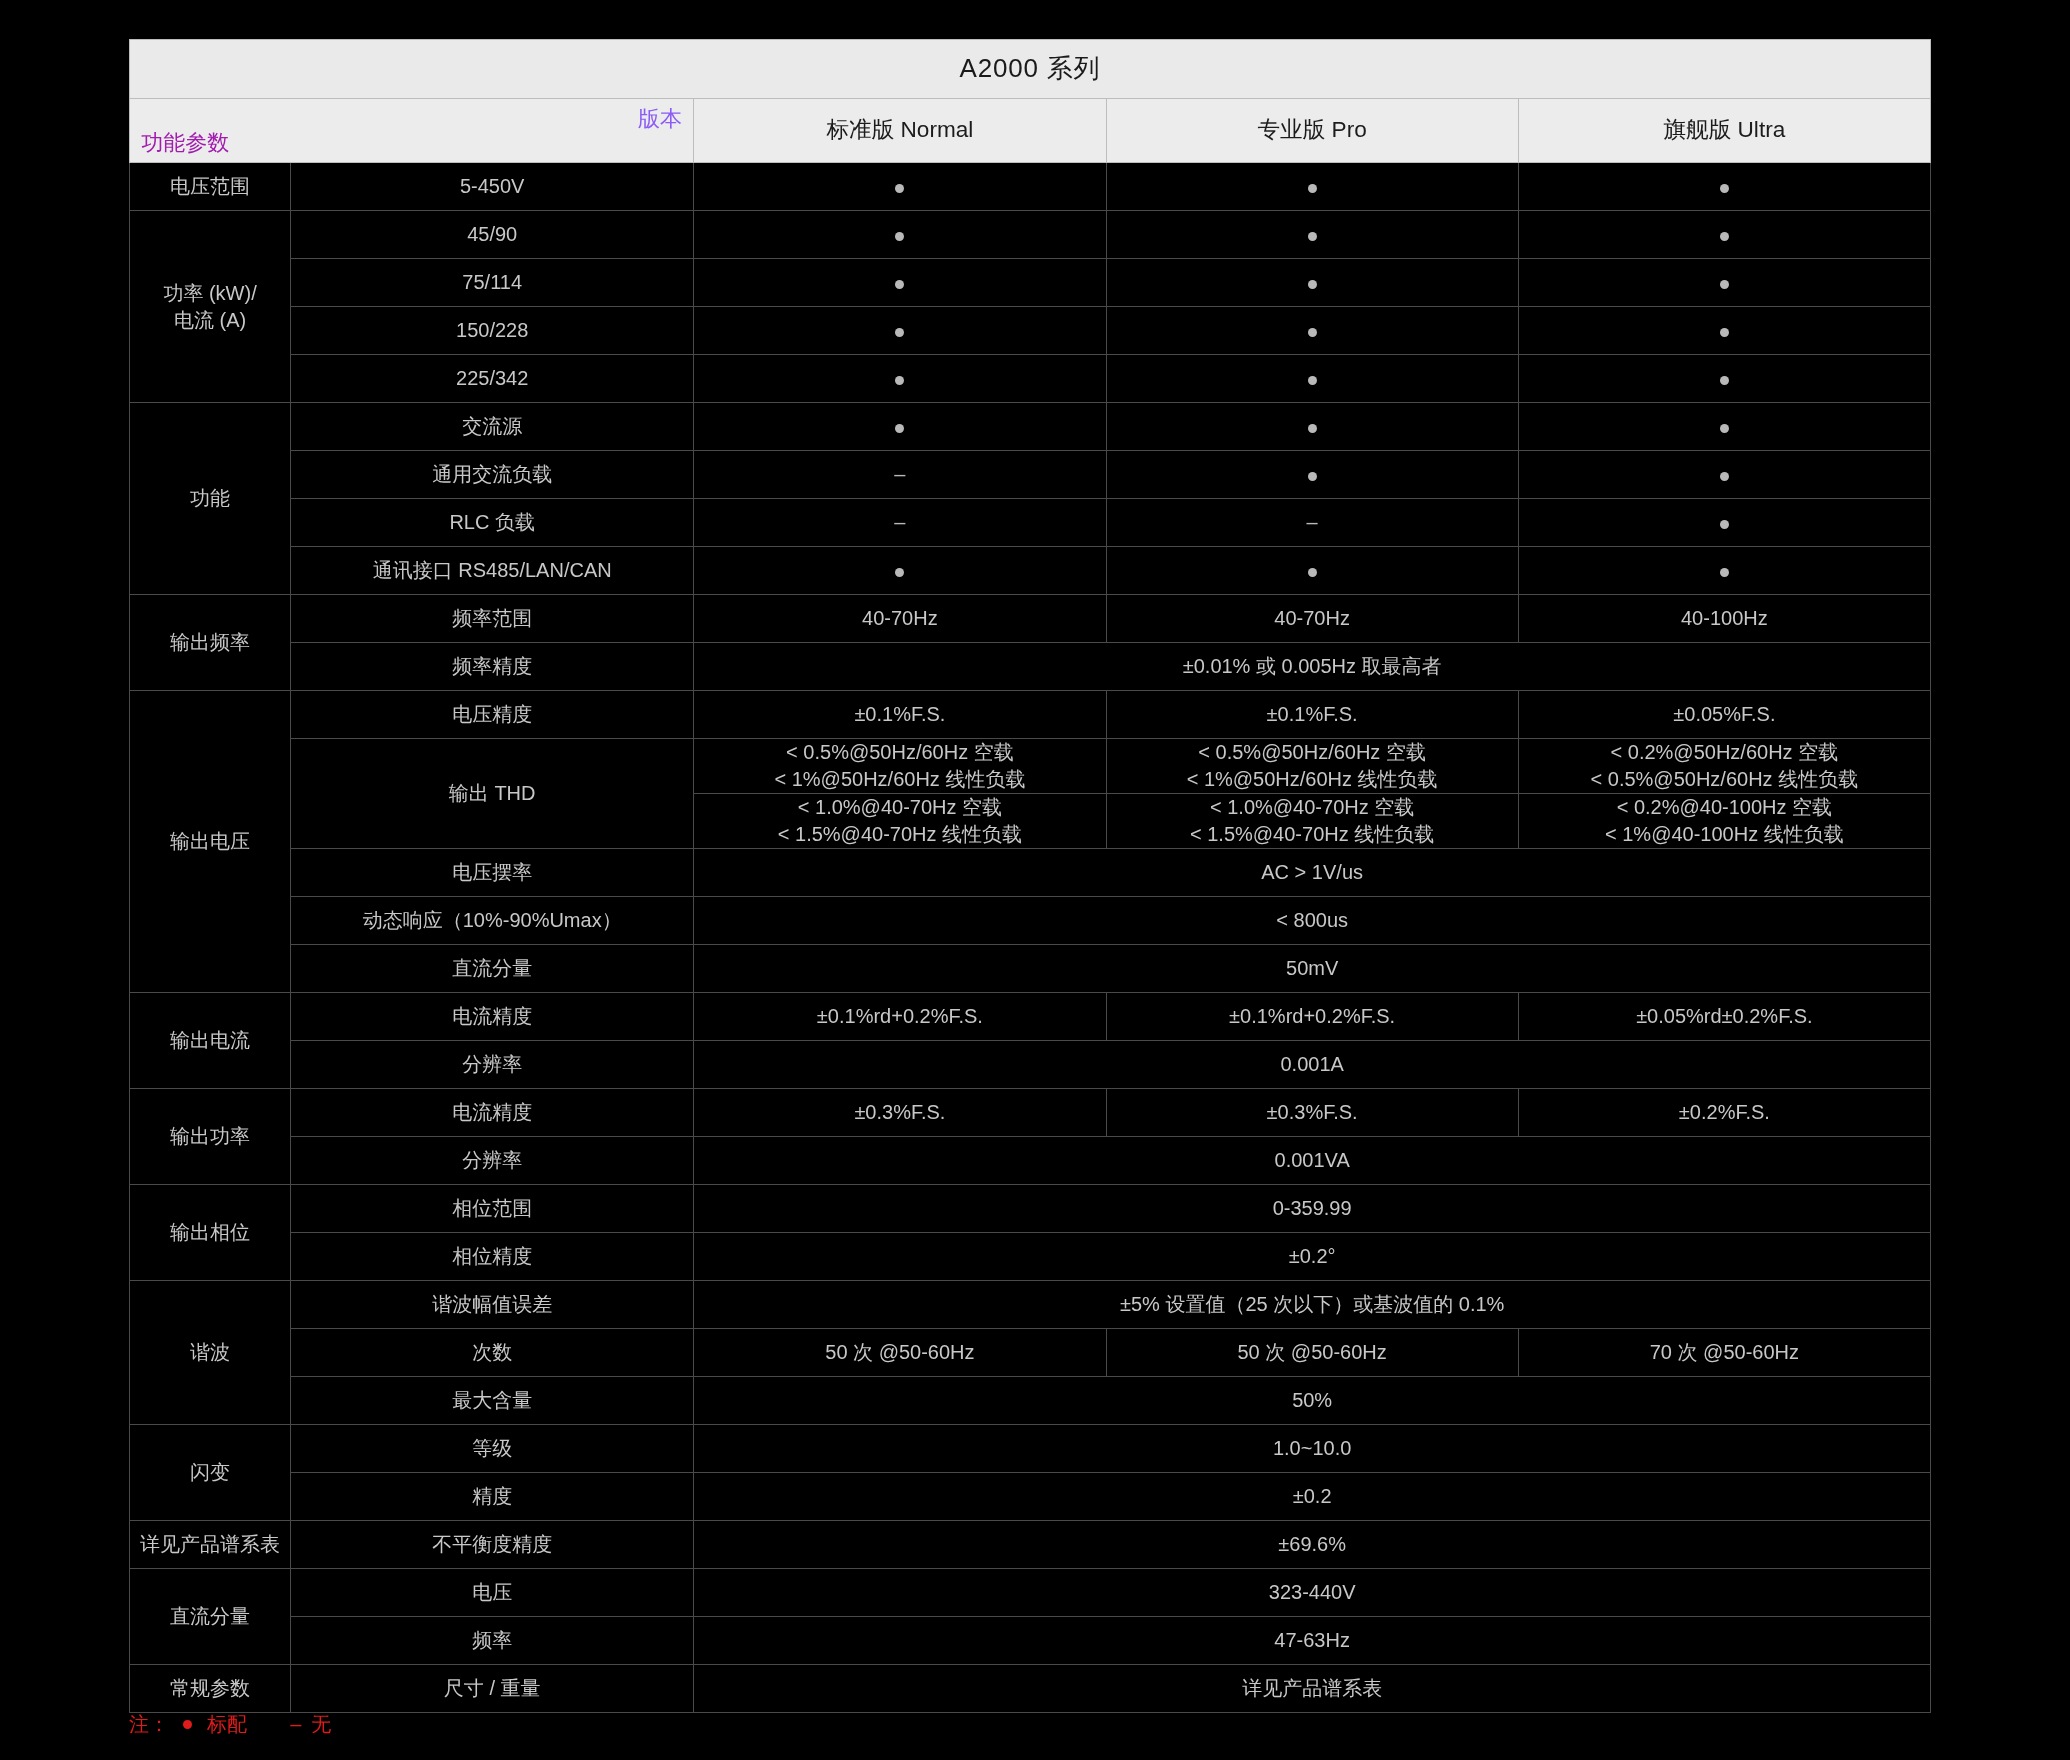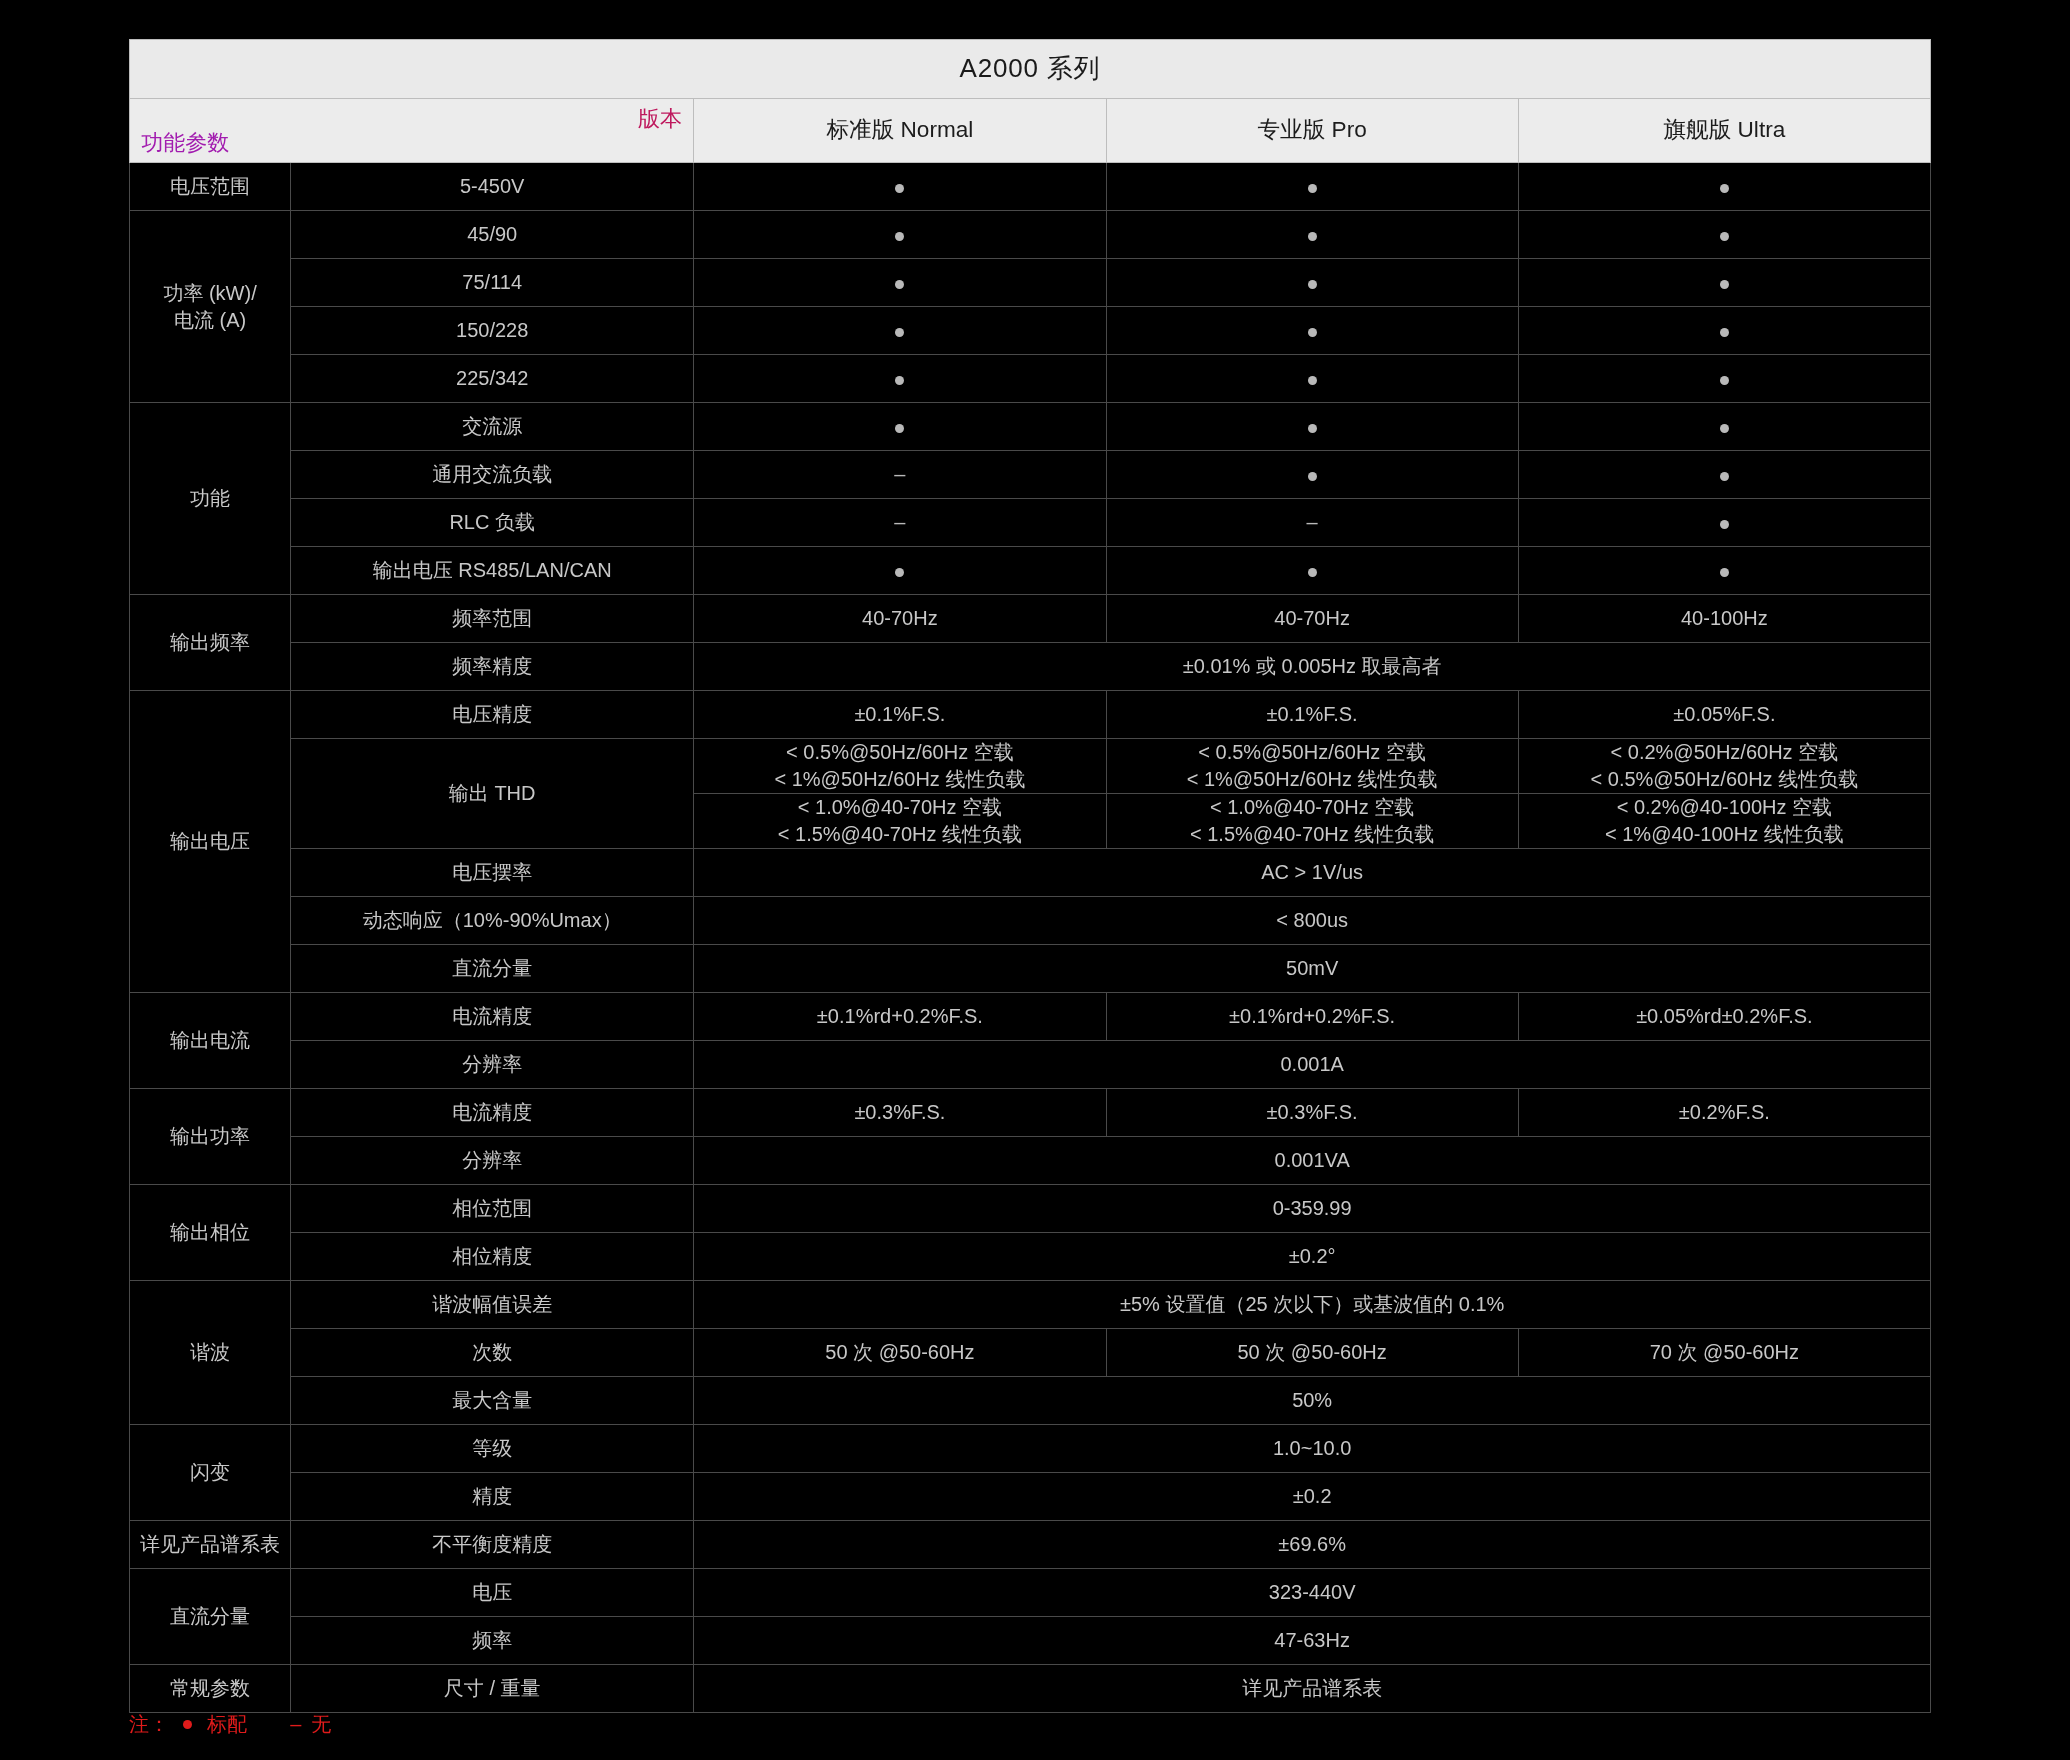--- a/index.html
+++ b/index.html
@@ -65,21 +65,21 @@
     left: 11.3px;
     bottom: 4.8px;
     font-size: 22px;
     color: #a21caf;
   }
   .corner-right {
     position: absolute;
     right: 11.3px;
     top: 4.8px;
     font-size: 22px;
-    color: #be185d;
+    color: #8b5cf6;
   }
   .group-cell {
     font-size: 22px;
     color: #d0d0d0;
   }
   .item-cell {
     font-size: 20px;
     color: #c4c4c4;
   }
   .val-cell {
@@ -200,21 +200,21 @@
           <td class="val-cell"><span class="dot"></span></td>
           <td class="val-cell"><span class="dot"></span></td>
         </tr>
         <tr>
           <td class="item-cell">RLC 负载</td>
           <td class="val-cell"><span class="dash">–</span></td>
           <td class="val-cell"><span class="dash">–</span></td>
           <td class="val-cell"><span class="dot"></span></td>
         </tr>
         <tr>
-          <td class="item-cell">输出电压 RS485/LAN/CAN</td>
+          <td class="item-cell">通讯接口 RS485/LAN/CAN</td>
           <td class="val-cell"><span class="dot"></span></td>
           <td class="val-cell"><span class="dot"></span></td>
           <td class="val-cell"><span class="dot"></span></td>
         </tr>
         <tr>
           <td class="group-cell" rowspan="2">输出频率</td>
           <td class="item-cell">频率范围</td>
           <td class="val-cell">40-70Hz</td>
           <td class="val-cell">40-70Hz</td>
           <td class="val-cell">40-100Hz</td>

